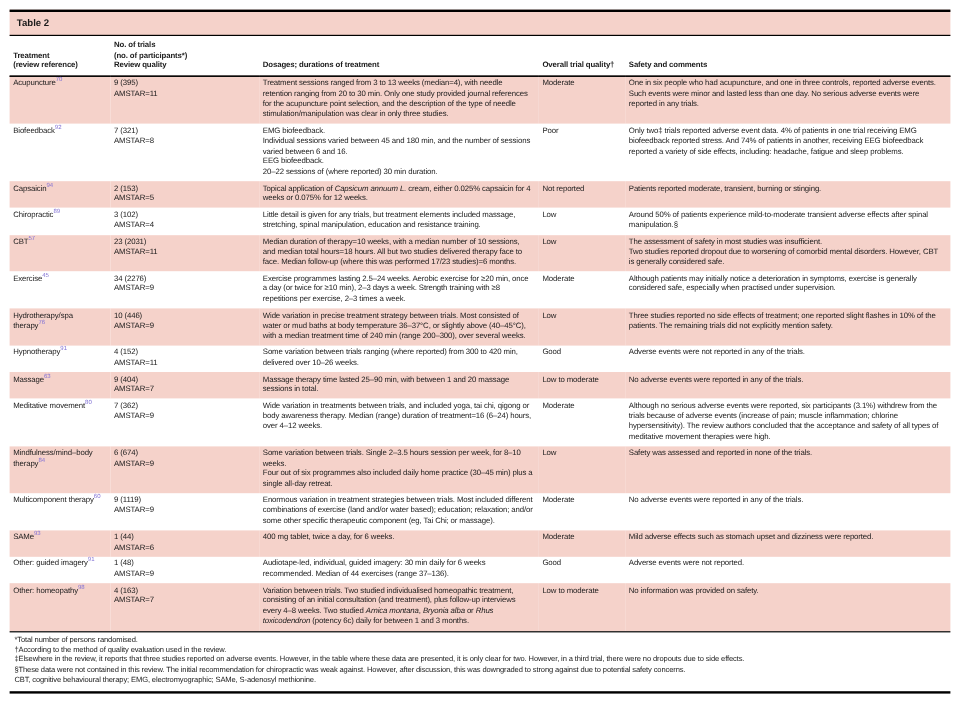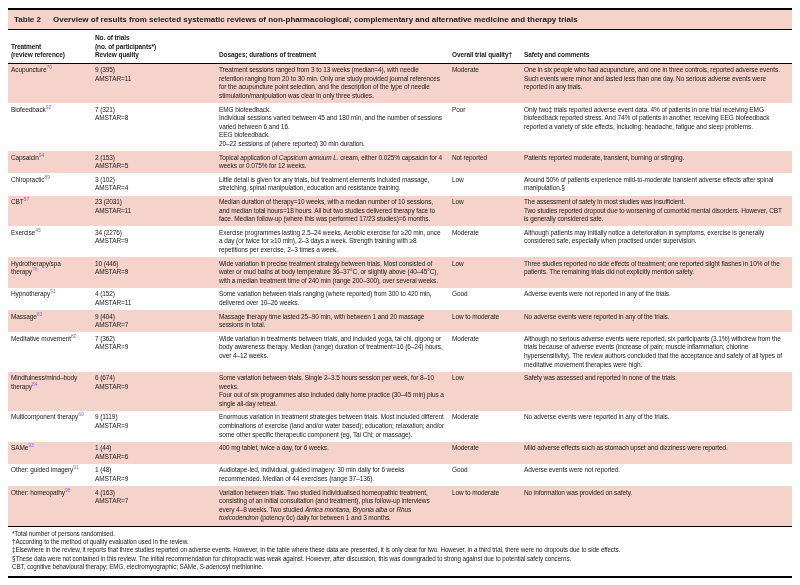--- a/index.html
+++ b/index.html
@@ -35,21 +35,20 @@
     width:776px;
   }
   i{font-style:italic;}
 </style>
 </head>
 <body>
 
 <div class="page">
   <div class="titlebar">
     <span class="tlabel">Table 2</span>
-    <span class="tcaption">Overview of results from selected systematic reviews of non-pharmacological; complementary and alternative medicine and therapy trials</span>
   </div>
 
   <table>
     <colgroup>
       <col style="width:84px">
       <col style="width:124px">
       <col style="width:233px">
       <col style="width:72px">
       <col style="width:271px">
     </colgroup>

